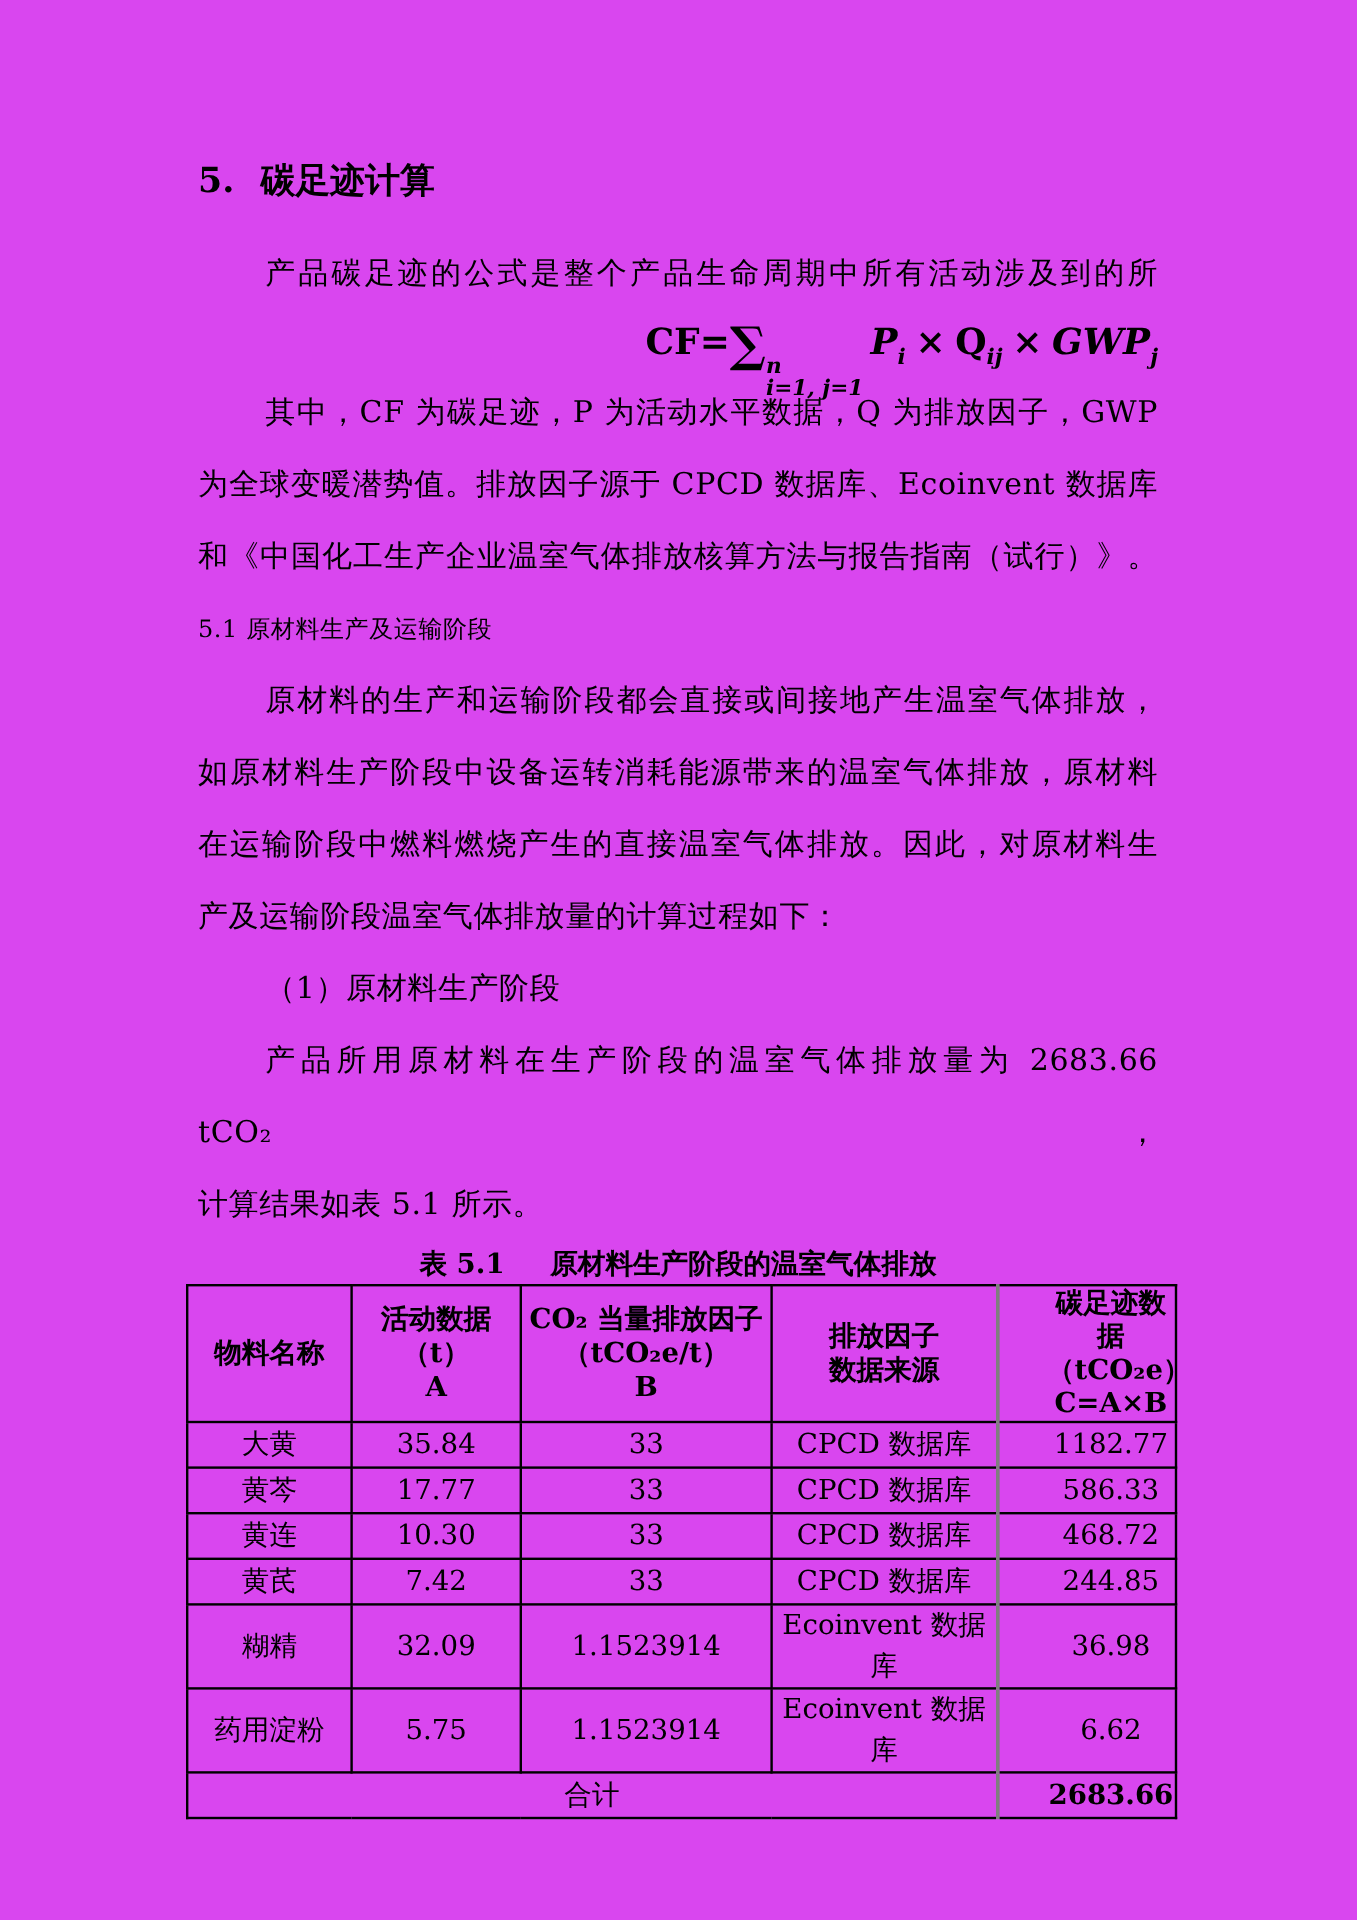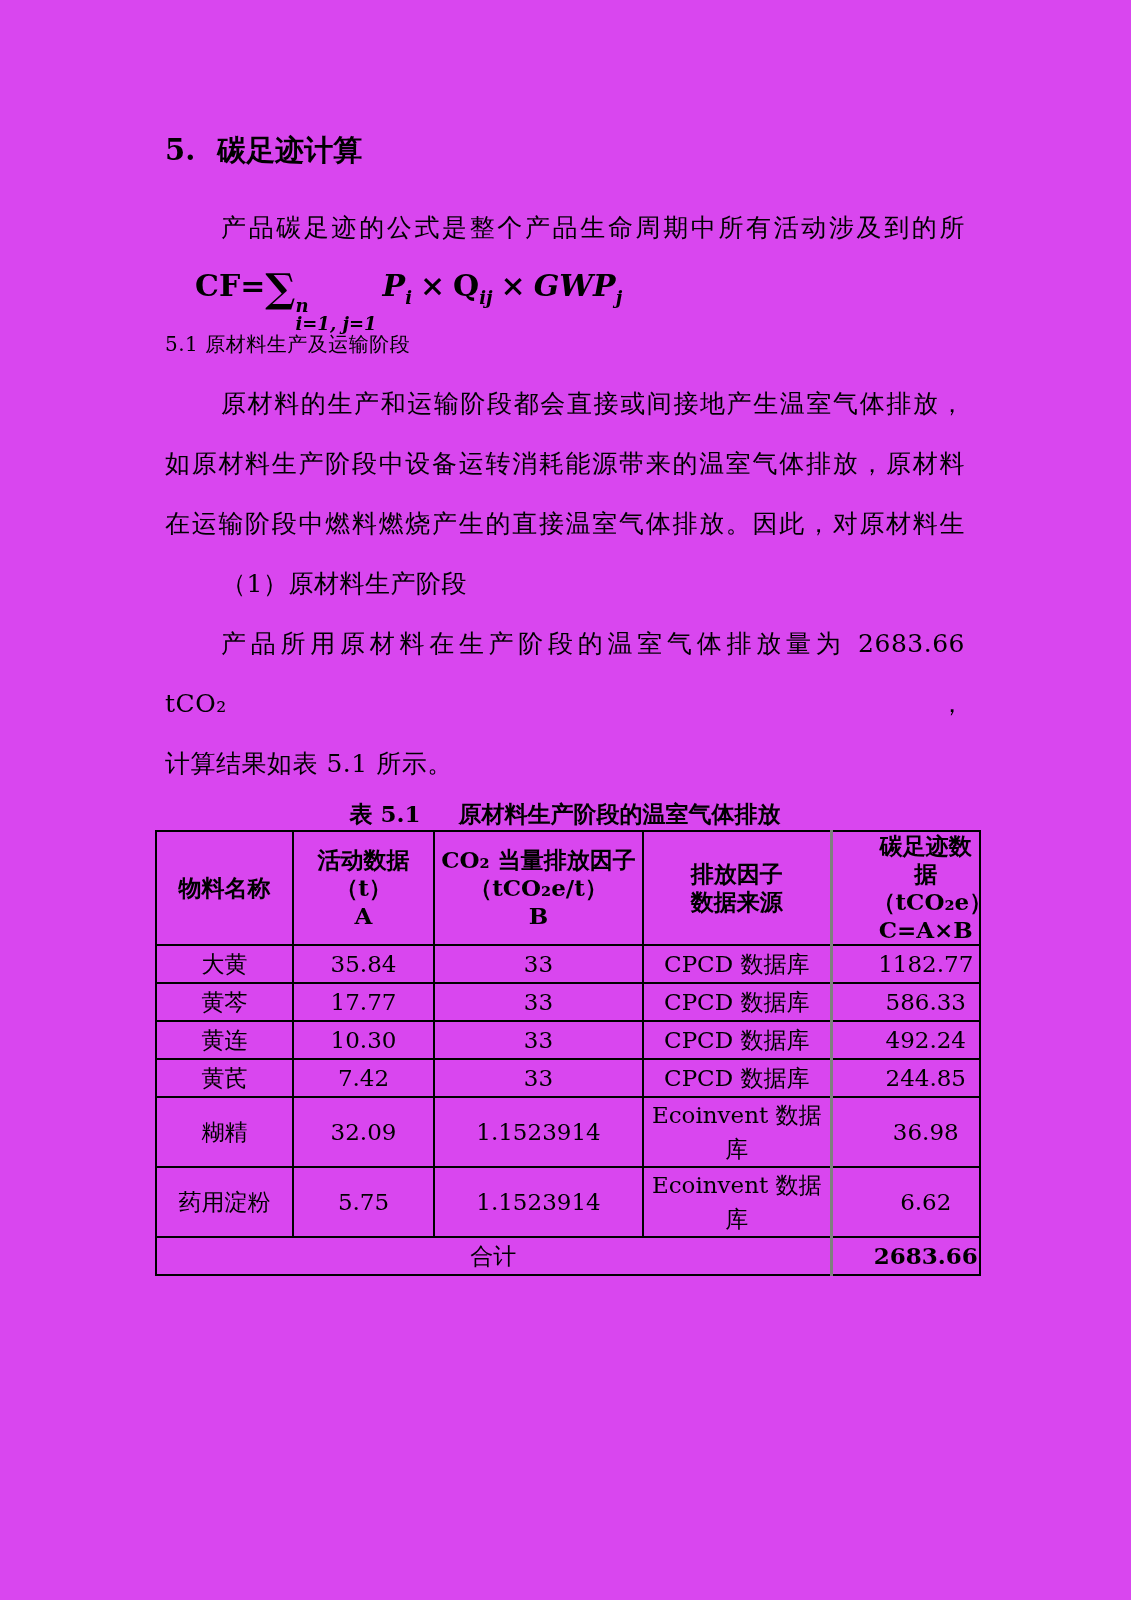--- a/index.html
+++ b/index.html
@@ -39,21 +39,21 @@
     text-align: justify;
     text-align-last: justify;
   }
   .ind { text-indent: 56px; }
   .sec {
     font-size: 20px;
     line-height: 60px;
   }
   
   .formula {
-    text-align: left;
+    text-align: right;
     font-size: 30px;
     font-weight: bold;
     line-height: 56px;
     height: 56px;
     padding-left: 30px;
   }
   .formula .sigma {
     font-size: 40px;
     vertical-align: -6px;
     font-weight: bold;
@@ -127,29 +127,35 @@
       <div class="line jus ind">产品碳足迹的公式是整个产品生命周期中所有活动涉及到的所</div>
     </div>
 
     <div class="formula">
       <span>CF</span><span>=</span><span class="sigma">∑</span><span class="ss">
           <span>n</span>
           <span>i=1, j=1</span>
         </span><i>P</i><sub>i</sub><span class="times">×</span><span>Q</span><sub>ij</sub><span class="times">×</span><i>GWP</i><sub>j</sub>
     </div>
 
+    <div>
+      <div class="line jus ind">其中，CF 为碳足迹，P 为活动水平数据，Q 为排放因子，GWP</div>
+      <div class="line jus">为全球变暖潜势值。排放因子源于 CPCD 数据库、Ecoinvent 数据库</div>
+      <div class="line jus">和《中国化工生产企业温室气体排放核算方法与报告指南（试行）》。</div>
+    </div>
 
     <div class="line sec">
       <span>5.1</span>&nbsp;<span>原材料生产及运输阶段</span>
     </div>
 
     <div>
       <div class="line jus ind">原材料的生产和运输阶段都会直接或间接地产生温室气体排放，</div>
       <div class="line jus">如原材料生产阶段中设备运转消耗能源带来的温室气体排放，原材料</div>
       <div class="line jus">在运输阶段中燃料燃烧产生的直接温室气体排放。因此，对原材料生</div>
+      <div class="line">产及运输阶段温室气体排放量的计算过程如下：</div>
     </div>
 
     <div class="line ind">（1）原材料生产阶段</div>
 
     <div>
       <div class="line jus ind">产品所用原材料在生产阶段的温室气体排放量为 2683.66 tCO₂，</div>
       <div class="line">计算结果如表 5.1 所示。</div>
     </div>
 
     <div class="caption">
@@ -200,21 +206,21 @@
           <td>17.77</td>
           <td>33</td>
           <td class="gray-r">CPCD 数据库</td>
           <td class="gray-l">586.33</td>
         </tr>
         <tr>
           <td>黄连</td>
           <td>10.30</td>
           <td>33</td>
           <td class="gray-r">CPCD 数据库</td>
-          <td class="gray-l">492.24</td>
+          <td class="gray-l">468.72</td>
         </tr>
         <tr>
           <td>黄芪</td>
           <td>7.42</td>
           <td>33</td>
           <td class="gray-r">CPCD 数据库</td>
           <td class="gray-l">244.85</td>
         </tr>
         <tr>
           <td>糊精</td>

